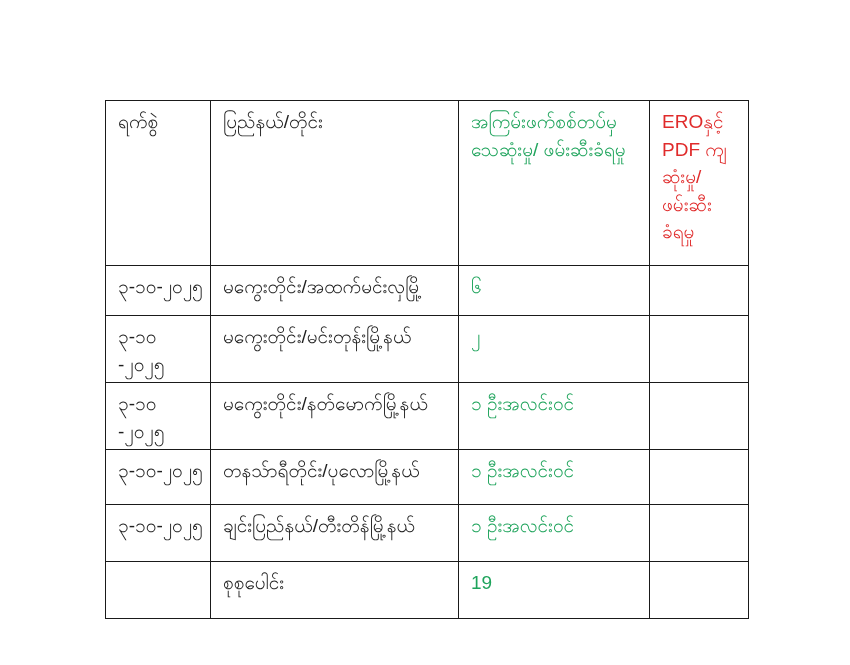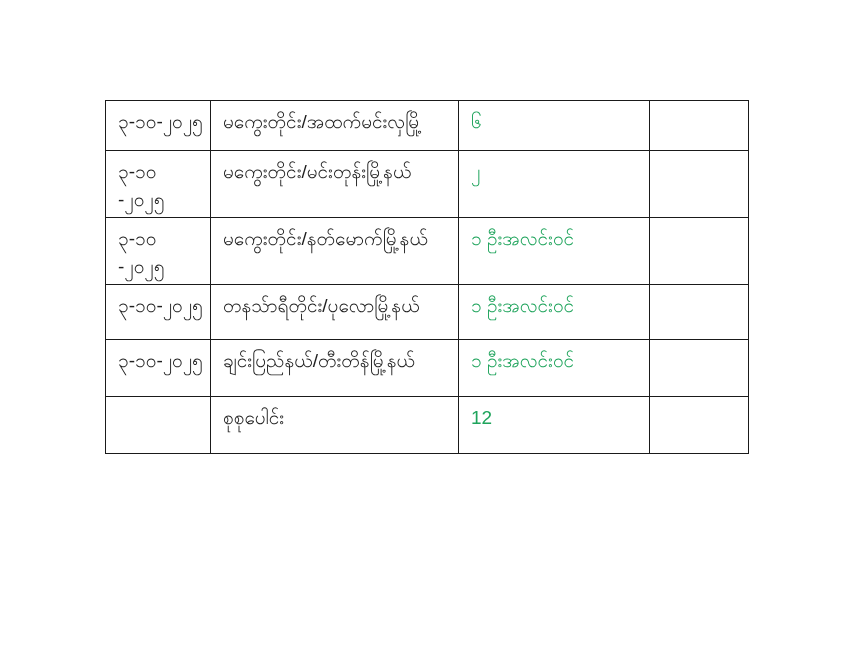--- a/index.html
+++ b/index.html
@@ -87,20 +87,31 @@
 
 <div class="page">
   <table class="doc-table">
     <colgroup>
       <col style="width:105px">
       <col style="width:248px">
       <col style="width:191px">
       <col style="width:99px">
     </colgroup>
     <tbody>
+      <tr class="r-head">
+        <th>ရက်စွဲ</th>
+        <th>ပြည်နယ်/တိုင်း</th>
+        <th class="hdr-green">အကြမ်းဖက်စစ်တပ်မှ
+သေဆုံးမှု/ ဖမ်းဆီးခံရမှု</th>
+        <th class="hdr-red">EROနှင့်
+PDF ကျ
+ဆုံးမှု/
+ဖမ်းဆီး
+ခံရမှု</th>
+      </tr>
 
       <tr class="r-0">
         <td class="date-cell">၃-၁၀-၂၀၂၅</td>
         <td>မကွေးတိုင်း/အထက်မင်းလှမြို့</td>
         <td class="val val-digit">၆</td>
         <td></td>
       </tr>
 
       <tr class="r-1">
         <td class="date-cell">၃-၁၀ -၂၀၂၅</td>
@@ -126,18 +137,18 @@
       <tr class="r-4">
         <td class="date-cell">၃-၁၀-၂၀၂၅</td>
         <td>ချင်းပြည်နယ်/တီးတိန်မြို့နယ်</td>
         <td class="val val-bold">၁ ဦးအလင်းဝင်</td>
         <td></td>
       </tr>
 
       <tr class="r-total">
         <td></td>
         <td>စုစုပေါင်း</td>
-        <td class="val val-digit">12</td>
+        <td class="val val-digit">19</td>
         <td></td>
       </tr>
     </tbody>
   </table>
 </div>
 
 </body></html>

